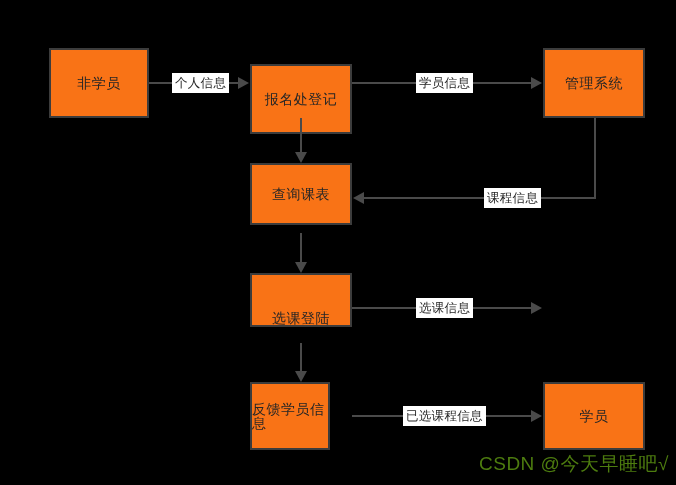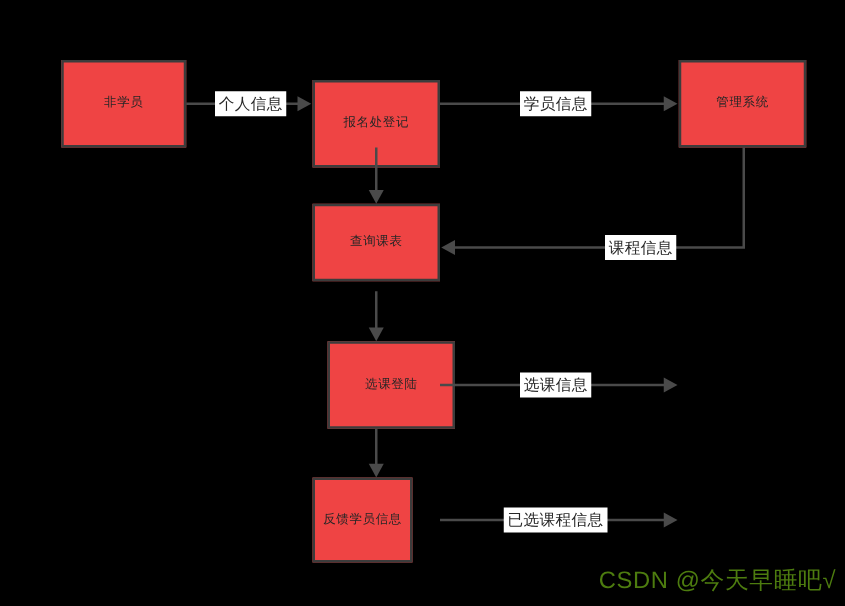--- a/index.html
+++ b/index.html
@@ -11,27 +11,27 @@
     position: relative;
     width: 676px;
     height: 485px;
     background: #000000;
     font-family: "Liberation Sans", "DejaVu Sans", sans-serif;
     overflow: hidden;
   }
   .node {
     position: absolute;
     box-sizing: border-box;
-    background: #ef4444;
+    background: #f97316;
     border: 2px solid #3c3c3c;
     display: flex;
     align-items: center;
     justify-content: center;
     color: #262626;
-    font-size: 10px;
+    font-size: 14px;
     letter-spacing: 0.5px;
     line-height: 1;
     user-select: none;
   }
   .edge-label {
     position: absolute;
     box-sizing: border-box;
     background: #ffffff;
     color: #262626;
     font-size: 12.5px;
@@ -100,29 +100,32 @@
   </div>
 
   <div class="node" style="left:543px; top:48px; width:102px; height:70px;">
     <span>管理系统</span>
   </div>
 
   <div class="node" style="left:250px; top:163px; width:102px; height:62px;">
     <span>查询课表</span>
   </div>
 
-  <div class="node" style="left:262px; top:273px; width:102px; height:70px;">
+  <div class="node" style="left:250px; top:273px; width:102px; height:54px;align-items:flex-end;">
     <span>选课登陆</span>
   </div>
 
 
   <div class="node" style="left:250px; top:382px; width:80px; height:68px;">
     <span>反馈学员信息</span>
   </div>
 
+  <div class="node" style="left:543px; top:382px; width:102px; height:68px;">
+    <span>学员</span>
+  </div>
 
   <div class="line-h" style="left:149px; top:82px; width:90px;"></div>
   <div class="arrow-right" style="left:238px; top:77px;"></div>
   <div class="edge-label" style="left:172px; top:73px;">
     <span>个人信息</span>
   </div>
 
   <div class="line-h" style="left:352px; top:82px; width:180px;"></div>
   <div class="arrow-right" style="left:531px; top:77px;"></div>
   <div class="edge-label" style="left:416px; top:73px;">

